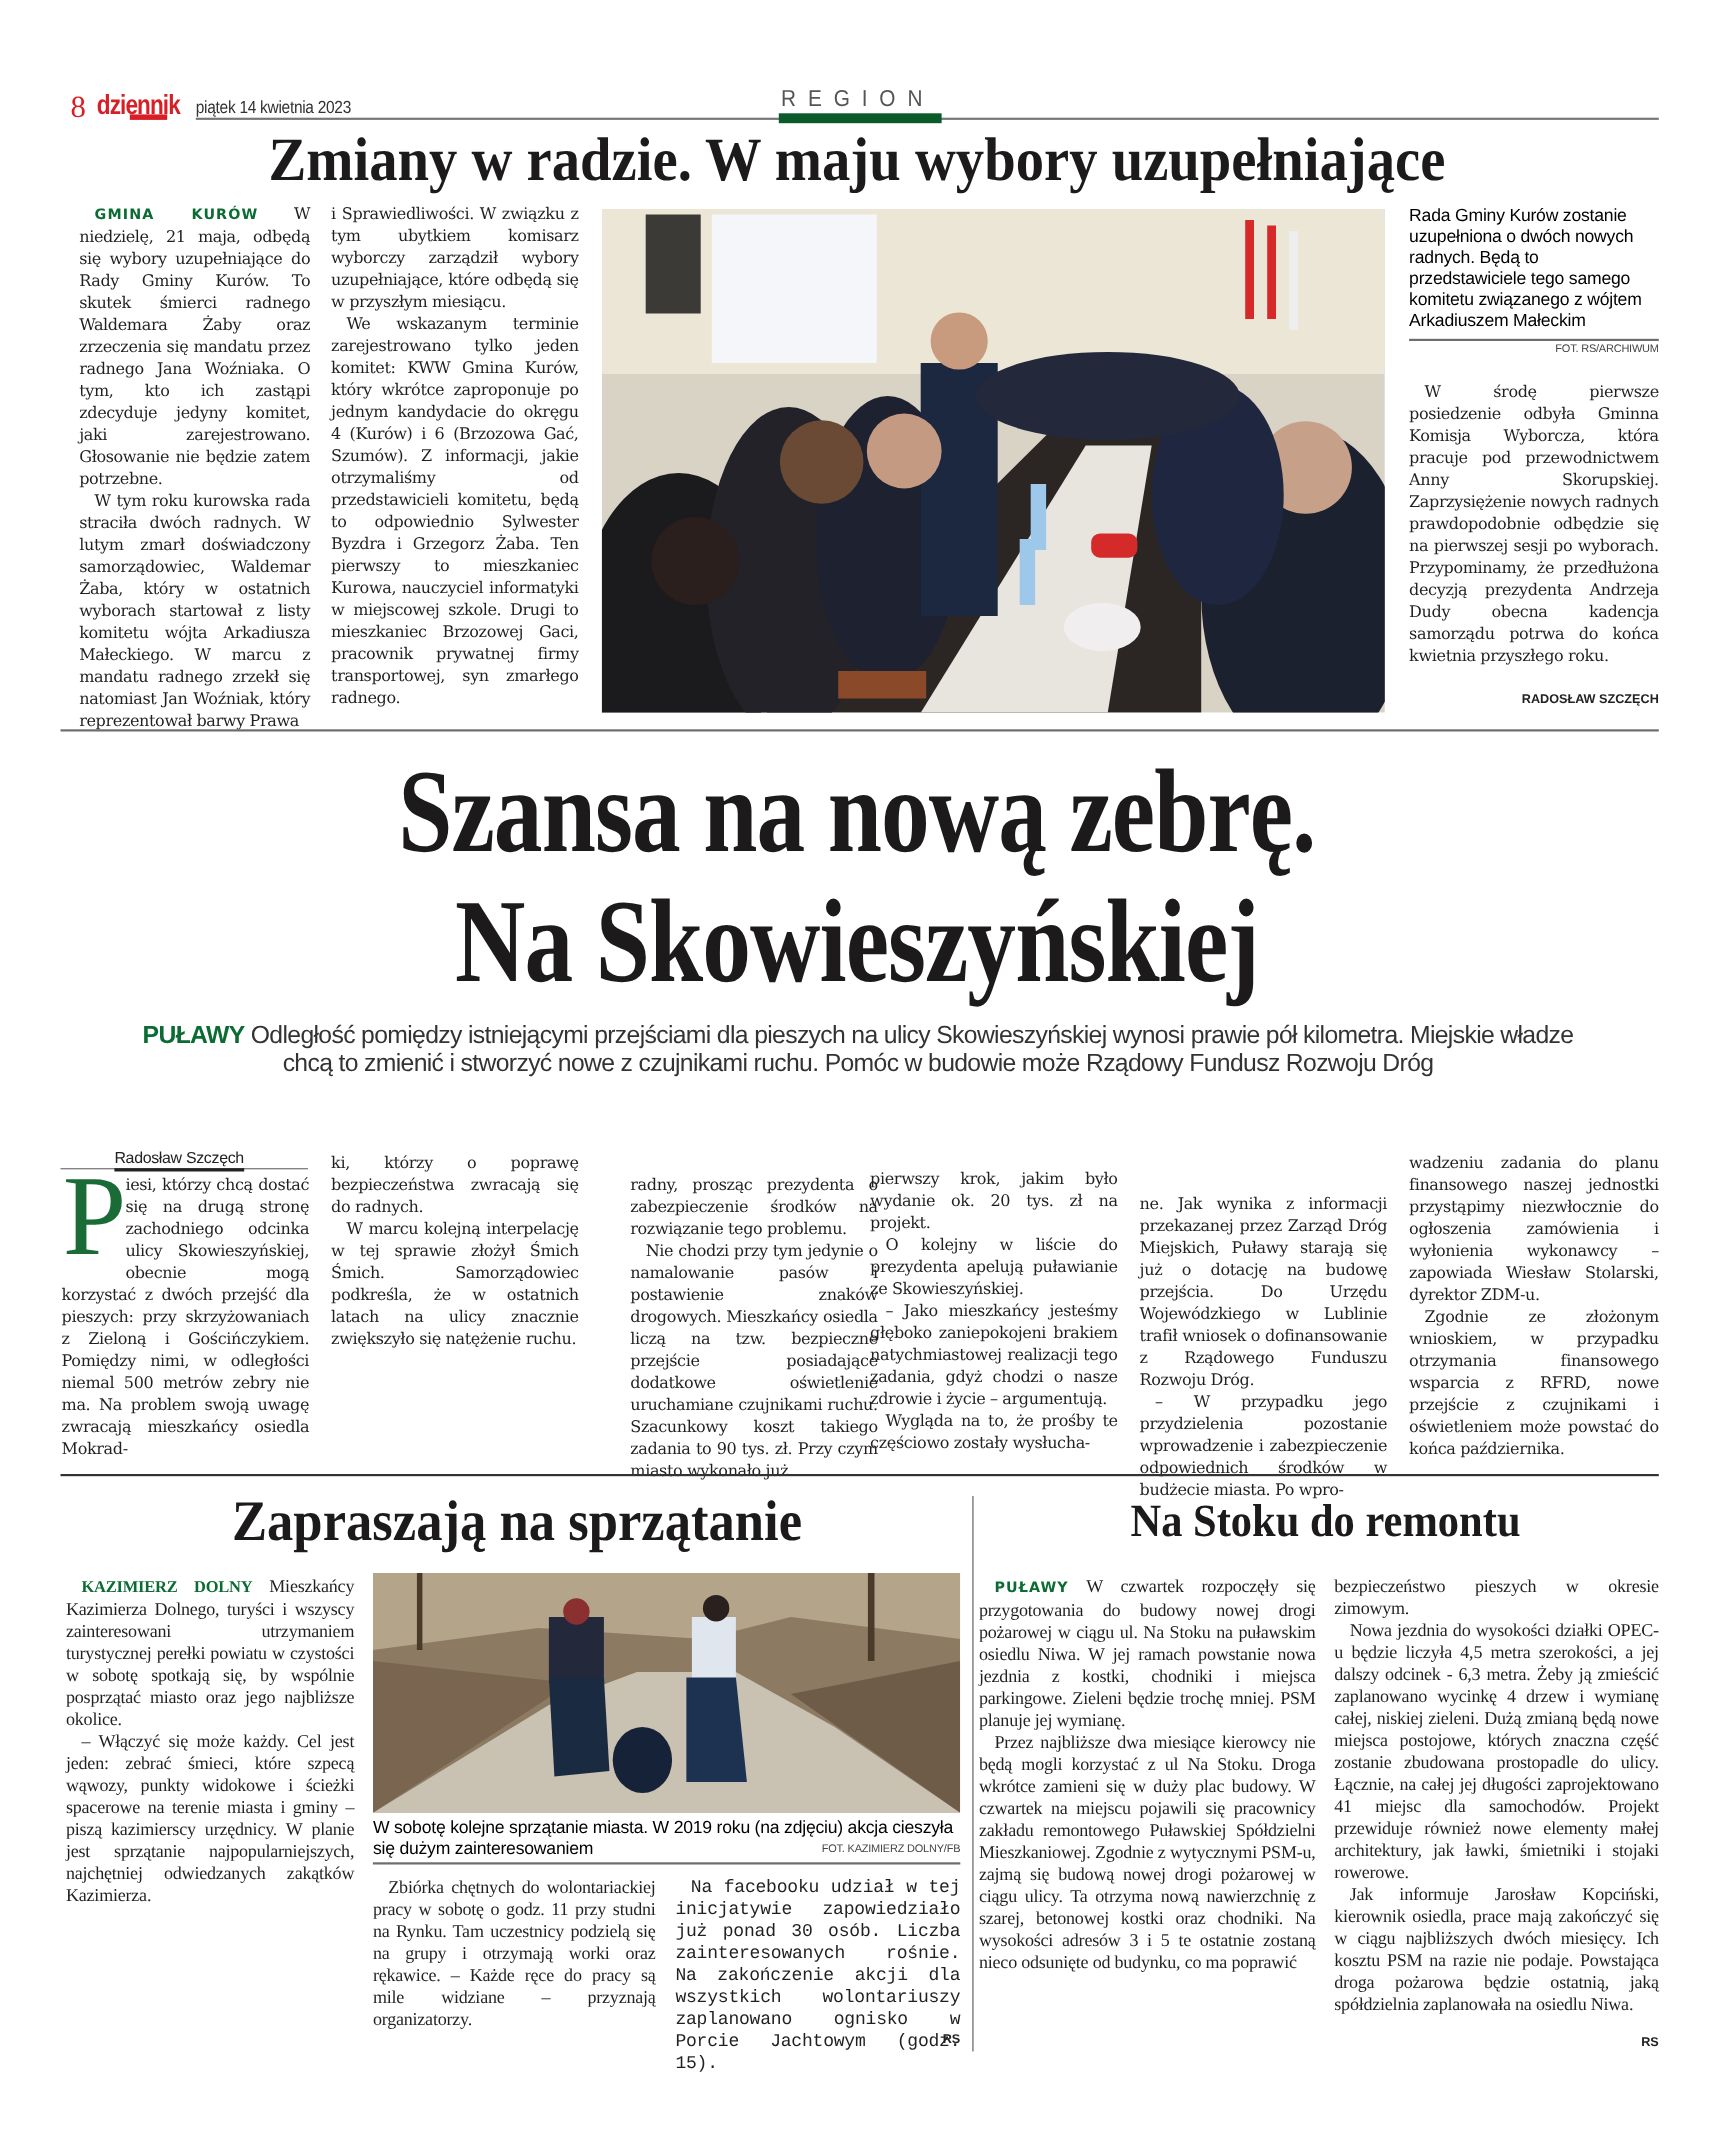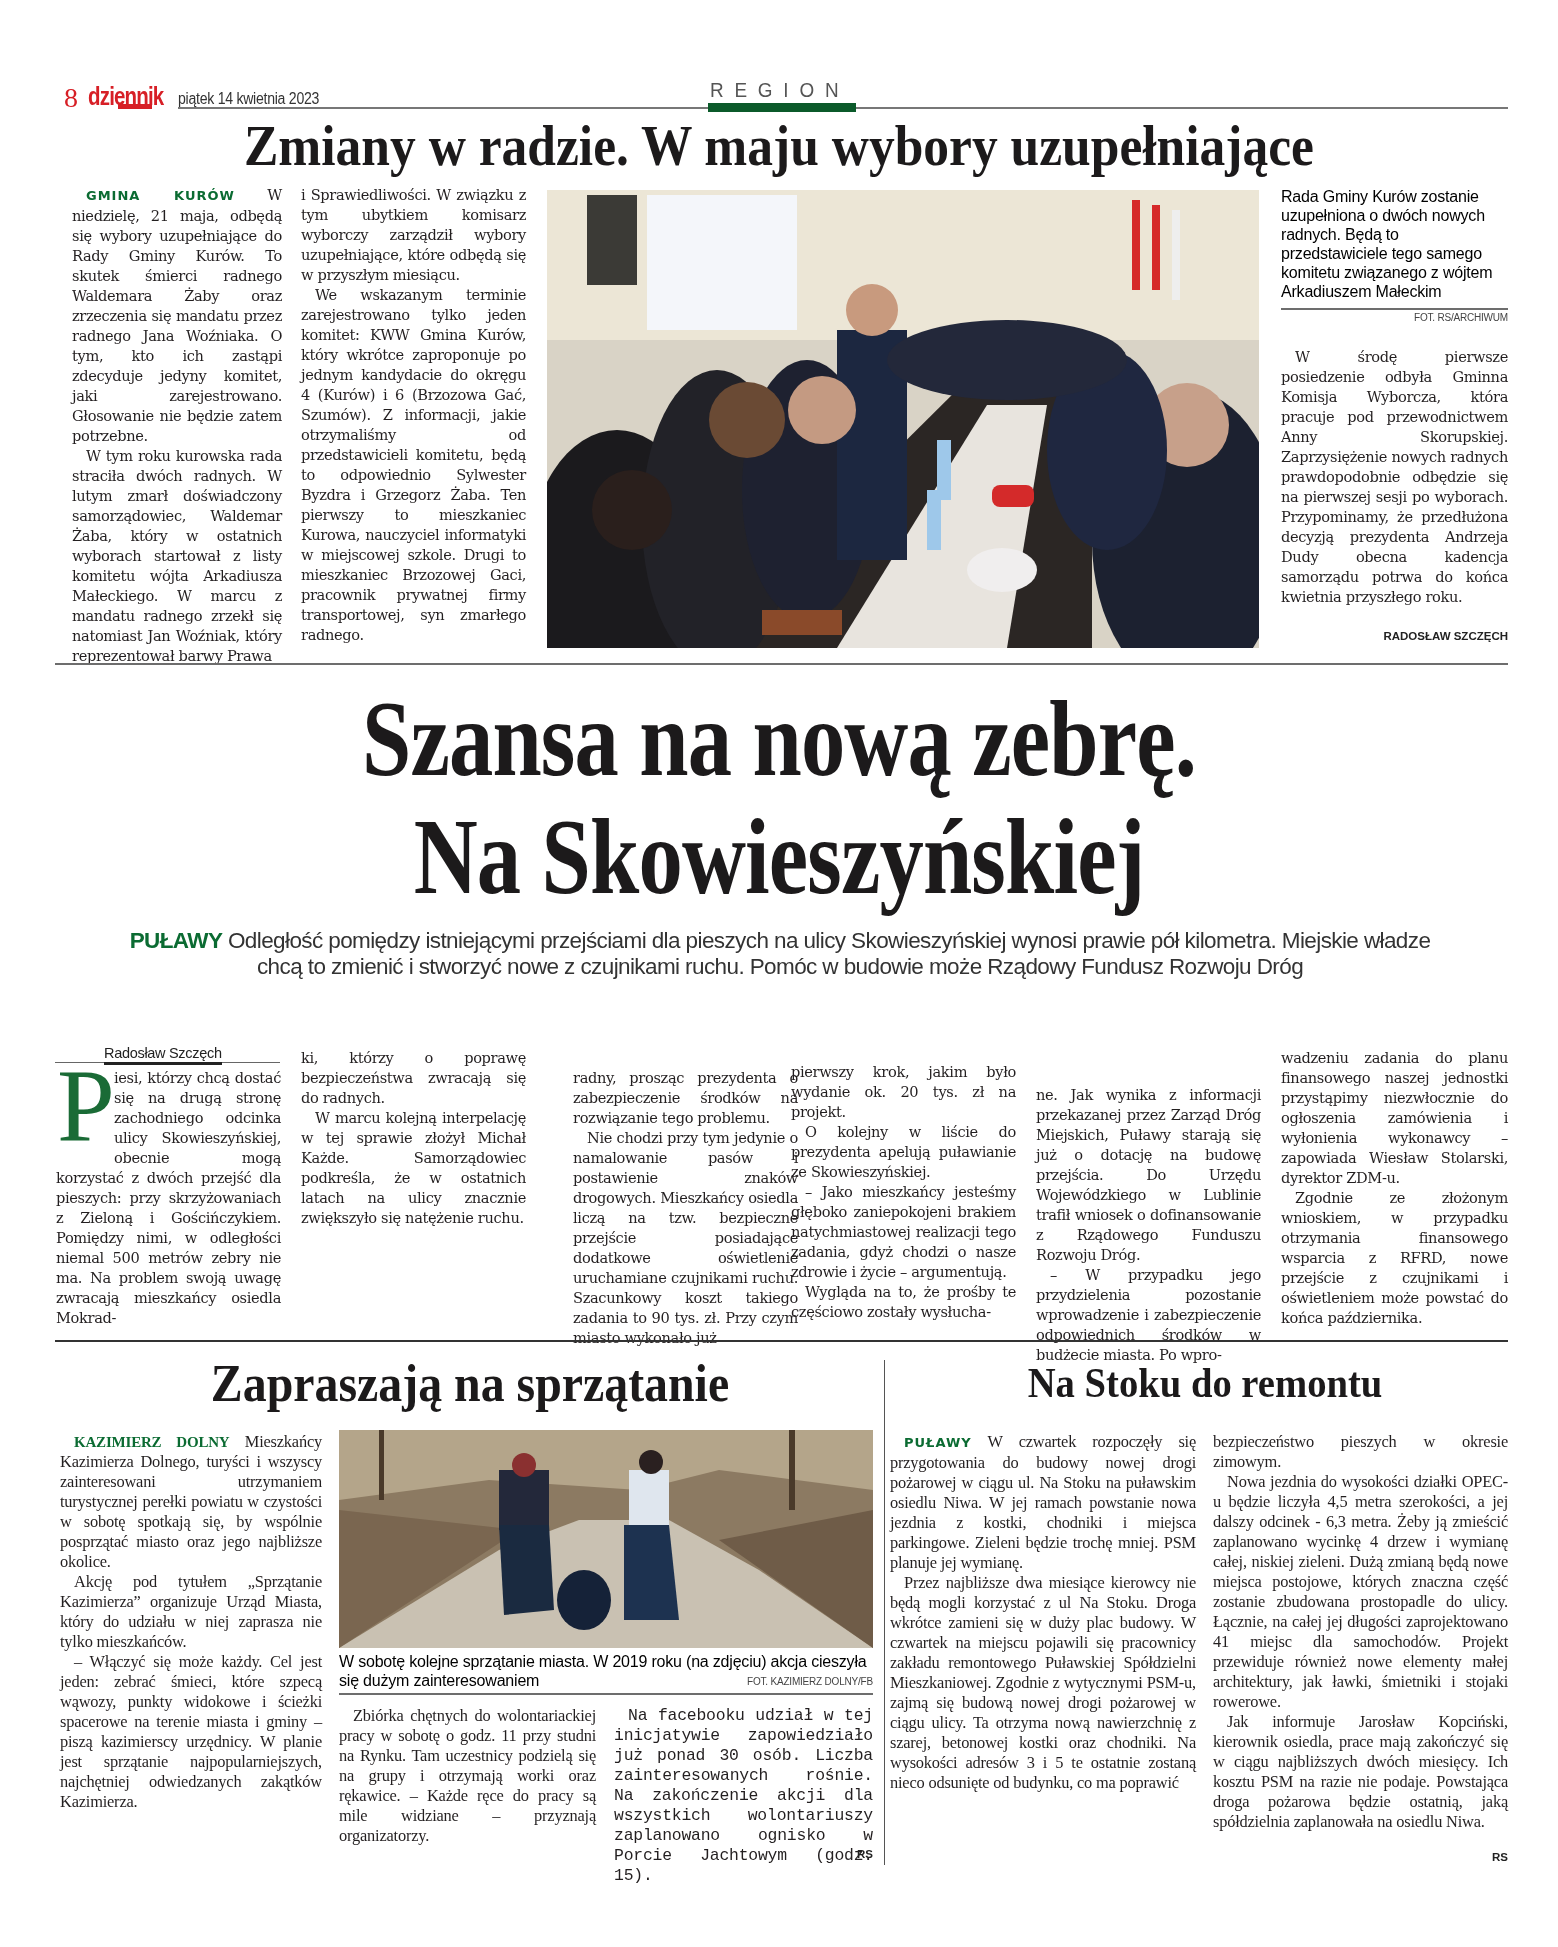--- a/index.html
+++ b/index.html
@@ -124,21 +124,21 @@
 <div class="abs byline-rule"></div>
 <div class="abs byline">Radosław Szczęch</div>
 <div class="dropcap">P</div>
 
 <div class="col" style="left:56px; top:1068px; width:225px;">
   <div style="float:left; width:58px; height:100px;"></div>
   <p class="noind">iesi, którzy chcą dostać się na drugą stronę zachodniego odcinka ulicy Skowieszyńskiej, obecnie mogą korzystać z dwóch przejść dla pieszych: przy skrzyżowaniach z Zieloną i Gościńczykiem. Pomiędzy nimi, w odległości niemal 500 metrów zebry nie ma. Na problem swoją uwagę zwracają mieszkańcy osiedla Mokrad-</p>
 </div>
 <div class="col" style="left:301px; top:1048px; width:225px;">
   <p class="noind">ki, którzy o poprawę bezpieczeństwa zwracają się do radnych.</p>
-  <p>W marcu kolejną interpelację w tej sprawie złożył Michał Każde. Samorządowiec podkreśla, że w ostatnich latach na ulicy znacznie zwiększyło się natężenie ruchu.</p>
+  <p>W marcu kolejną interpelację w tej sprawie złożył Śmich Śmich. Samorządowiec podkreśla, że w ostatnich latach na ulicy znacznie zwiększyło się natężenie ruchu.</p>
 </div>
 <div class="col" style="left:573px; top:1048px; width:225px;margin-top:20px;">
   <p class="noind">radny, prosząc prezydenta o zabezpieczenie środków na rozwiązanie tego problemu.</p>
   <p>Nie chodzi przy tym jedynie o namalowanie pasów i postawienie znaków drogowych. Mieszkańcy osiedla liczą na tzw. bezpieczne przejście posiadające dodatkowe oświetlenie uruchamiane czujnikami ruchu. Szacunkowy koszt takiego zadania to 90 tys. zł. Przy czym miasto wykonało już</p>
 </div>
 <div class="col" style="left:791px; top:1048px; width:225px;margin-top:14px;">
   <p class="noind">pierwszy krok, jakim było wydanie ok. 20 tys. zł na projekt.</p>
   <p>O kolejny w liście do prezydenta apelują puławianie ze Skowieszyńskiej.</p>
   <p>– Jako mieszkańcy jesteśmy głęboko zaniepokojeni brakiem natychmiastowej realizacji tego zadania, gdyż chodzi o nasze zdrowie i życie – argumentują.</p>
   <p>Wygląda na to, że prośby te częściowo zostały wysłucha-</p>
@@ -151,21 +151,20 @@
   <p class="noind">wadzeniu zadania do planu finansowego naszej jednostki przystąpimy niezwłocznie do ogłoszenia zamówienia i wyłonienia wykonawcy – zapowiada Wiesław Stolarski, dyrektor ZDM-u.</p>
   <p>Zgodnie ze złożonym wnioskiem, w przypadku otrzymania finansowego wsparcia z RFRD, nowe przejście z czujnikami i oświetleniem może powstać do końca października.</p>
 </div>
 
 <div class="rule" style="left:55px; top:1340px; width:1453px; height:2px; background:#333;"></div>
 
 <h2 class="abs h1 h-bl">Zapraszają na sprzątanie</h2>
 
 <div class="col narrow" style="left:60px; top:1432px; width:262px;">
   <p><span class="kicker2">KAZIMIERZ DOLNY</span><span> Mieszkańcy Kazimierza Dolnego, turyści i wszyscy zainteresowani utrzymaniem turystycznej perełki powiatu w czystości w sobotę spotkają się, by wspólnie posprzątać miasto oraz jego najbliższe okolice.</span></p>
-  <p>Akcję pod tytułem „Sprzątanie Kazimierza” organizuje Urząd Miasta, który do udziału w niej zaprasza nie tylko mieszkańców.</p>
   <p>– Włączyć się może każdy. Cel jest jeden: zebrać śmieci, które szpecą wąwozy, punkty widokowe i ścieżki spacerowe na terenie miasta i gminy – piszą kazimierscy urzędnicy. W planie jest sprzątanie najpopularniejszych, najchętniej odwiedzanych zakątków Kazimierza.</p>
 </div>
 
 <div class="photo" style="left:339px; top:1430px; width:534px; height:218px;">
   <svg viewBox="0 0 534 218" preserveAspectRatio="none">
     <rect width="534" height="218" fill="#8c7a62"></rect>
     <polygon points="0,0 534,0 534,60 380,40 300,60 150,50 0,70" fill="#b4a58a"></polygon>
     <polygon points="0,218 160,120 240,90 330,90 420,140 534,218" fill="#c9c1b2"></polygon>
     <polygon points="0,80 180,100 0,218" fill="#7a6650"></polygon>
     <polygon points="534,80 380,110 534,218" fill="#6f5c48"></polygon>

